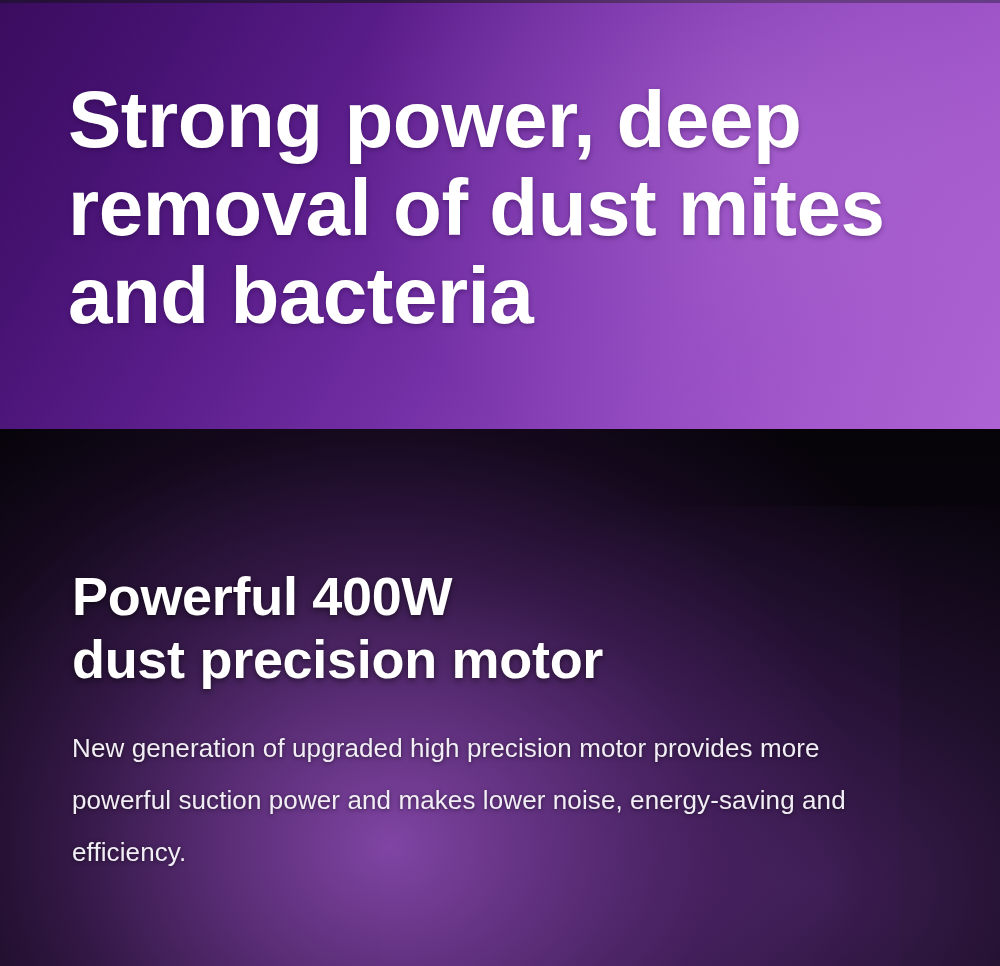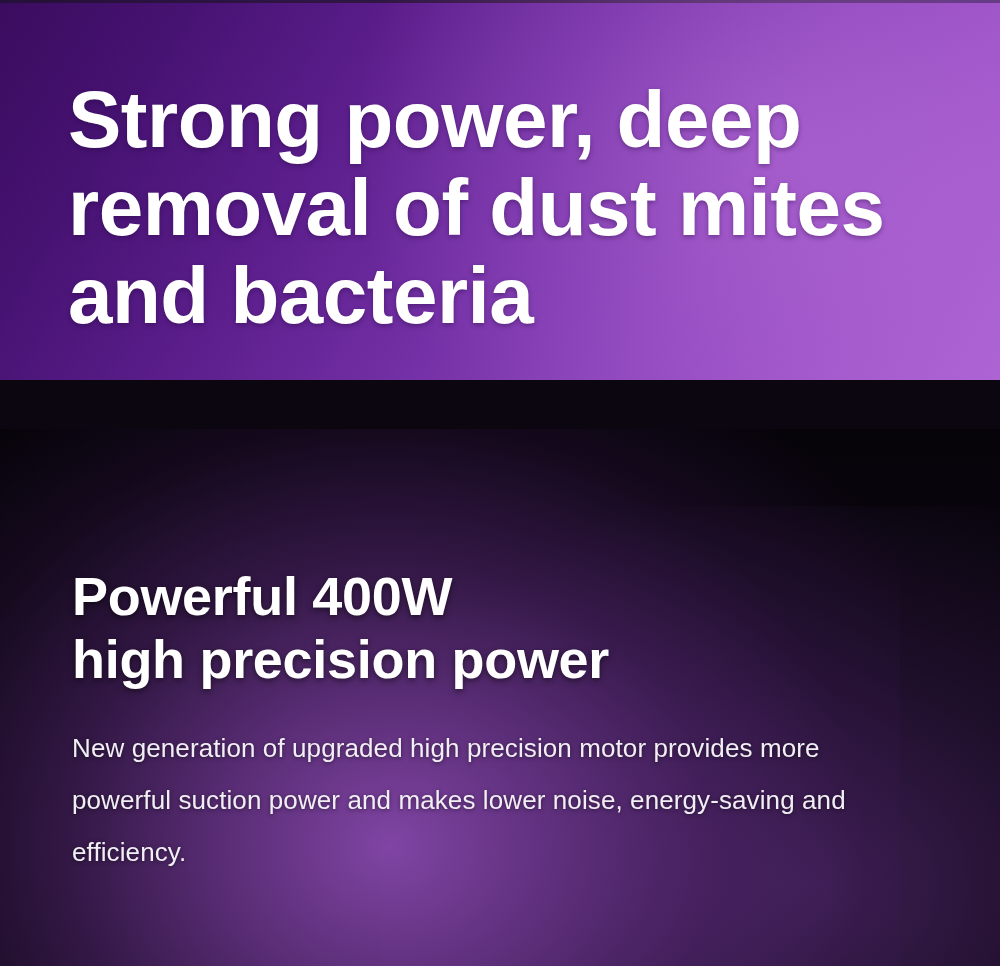--- a/index.html
+++ b/index.html
@@ -19,21 +19,21 @@
     overflow: hidden;
     background: #0b060f;
   }
 
   
   .panel-purple {
     position: absolute;
     left: 0;
     top: 0;
     width: 1000px;
-    height: 380px;
+    height: 429px;
     overflow: hidden;
     background:
       linear-gradient(122deg,
         #3a0c5e 0%,
         #471373 16%,
         #5a1d8a 32%,
         #7430a6 52%,
         #8f46bd 70%,
         #a257cb 86%,
         #ad63d3 100%);
@@ -176,18 +176,18 @@
 and bacteria</h1>
   </section>
 
   <section class="panel-dark">
     <div class="dark-top-fade"></div>
     <div class="dark-glow-side"></div>
     <div class="dark-glow-main"></div>
 
     <div class="dark-content">
       <h2 class="subhead">Powerful 400W
-high precision power</h2>
+dust precision motor</h2>
       <p class="body-copy">New generation of upgraded high precision motor provides more powerful suction power and makes lower noise, energy-saving and efficiency.</p>
     </div>
   </section>
 
 </div>
 
 </body></html>

